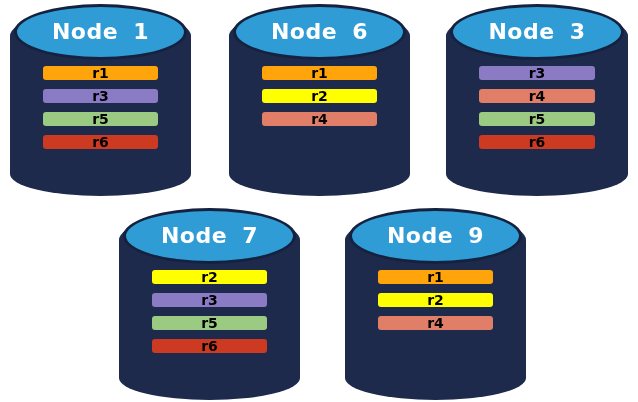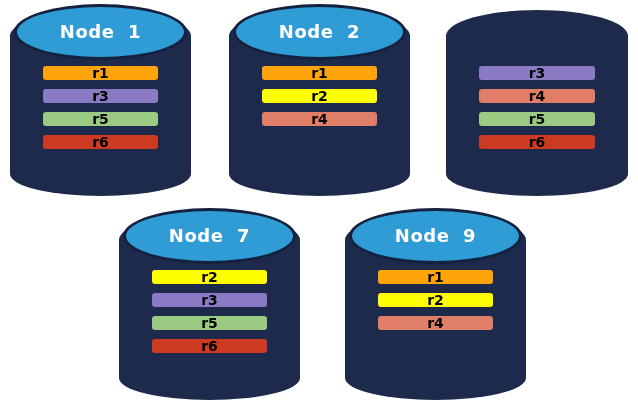--- a/index.html
+++ b/index.html
@@ -31,21 +31,21 @@
     height: 56px;
     background: var(--top);
     border: 3px solid var(--outline);
     border-radius: 50%;
     display: flex;
     align-items: center;
     justify-content: center;
   }
   .node-title {
     color: #ffffff;
-    font-size: 18px;
+    font-size: 22px;
     font-weight: bold;
     word-spacing: 7px;
     letter-spacing: 0.5px;
     padding-bottom: 2px;
   }
   .bars {
     position: absolute;
     left: 18%;
     right: 18%;
     top: 62px;
@@ -75,31 +75,34 @@
         <div class="bar" style="background: rgb(255, 164, 11); color: rgb(0, 0, 0);">r1</div>
         <div class="bar" style="background: rgb(138, 123, 196); color: rgb(0, 0, 0);">r3</div>
         <div class="bar" style="background: rgb(155, 202, 131); color: rgb(0, 0, 0);">r5</div>
         <div class="bar" style="background: rgb(204, 58, 34); color: rgb(0, 0, 0);">r6</div>
       </div>
   </div>
 
   <div class="cylinder" style="left:229px; top:4px; width:181px; height:192px">
     <div class="cyl-body"></div>
     <div class="cyl-top">
-      <span class="node-title">Node 2</span>
+      <span class="node-title">Node 6</span>
     </div>
     <div class="bars">
         <div class="bar" style="background: rgb(255, 164, 11); color: rgb(0, 0, 0);">r1</div>
         <div class="bar" style="background: rgb(255, 255, 0); color: rgb(0, 0, 0);">r2</div>
         <div class="bar" style="background: rgb(224, 126, 104); color: rgb(0, 0, 0);">r4</div>
       </div>
   </div>
 
   <div class="cylinder" style="left:446px; top:4px; width:182px; height:192px">
     <div class="cyl-body"></div>
+    <div class="cyl-top">
+      <span class="node-title">Node 3</span>
+    </div>
     <div class="bars">
         <div class="bar" style="background: rgb(138, 123, 196); color: rgb(0, 0, 0);">r3</div>
         <div class="bar" style="background: rgb(224, 126, 104); color: rgb(0, 0, 0);">r4</div>
         <div class="bar" style="background: rgb(155, 202, 131); color: rgb(0, 0, 0);">r5</div>
         <div class="bar" style="background: rgb(204, 58, 34); color: rgb(0, 0, 0);">r6</div>
       </div>
   </div>
 
   <div class="cylinder" style="left:119px; top:208px; width:181px; height:192px">
     <div class="cyl-body"></div>

